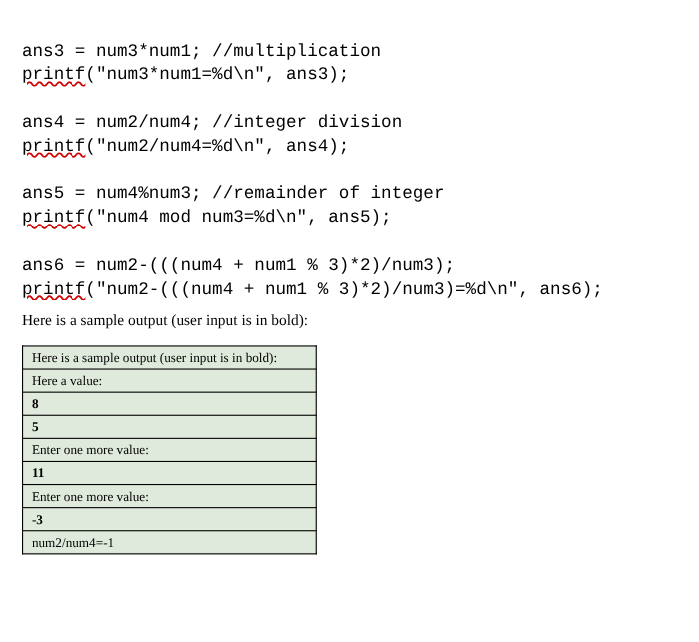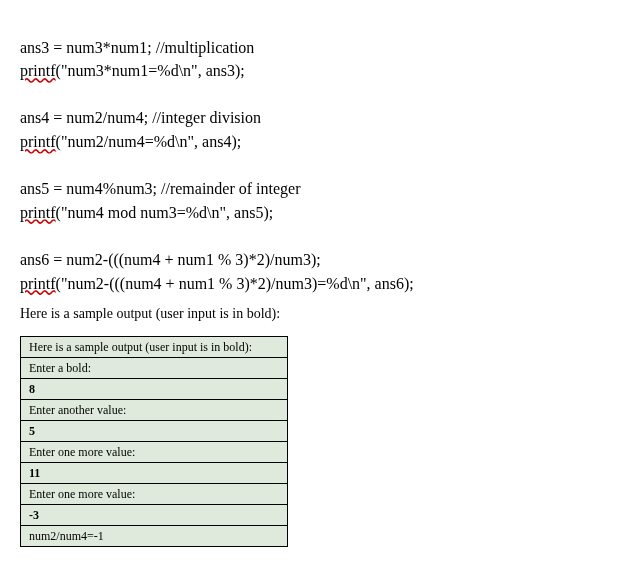--- a/index.html
+++ b/index.html
@@ -16,21 +16,21 @@
       white-space: pre;
       line-height: 1.35;
       margin-bottom: 10px;
     }
     .sq {
       
       text-decoration-line: underline;
       text-decoration-style: wavy;
       text-decoration-color: #c00;
     }
-    .blk { display: inline; font-family: Liberation Serif, serif; }
+    .blk { display: inline; }
     .para {
       font-size: 14px;
       margin: 6px 0 14px 0;
     }
     .output-box {
       display: inline-block;
       background: #e0eadc;
       border-collapse: collapse;
       font-size: 12px;
     }
@@ -61,27 +61,24 @@
 </div>
 
 <div class="para">Here is a sample output (user input is in bold):</div>
 
 <table class="output-box">
 <tbody>
       <tr>
         <td>Here is a sample output (user input is in bold):</td>
       </tr>
 <tr>
-        <td>Enter a bold:</td>
+        <td>Here a value:</td>
       </tr>
 <tr>
         <td class="bold">8</td>
-      </tr>
-<tr>
-        <td>Enter another value:</td>
       </tr>
 <tr>
         <td class="bold">5</td>
       </tr>
 <tr>
         <td>Enter one more value:</td>
       </tr>
 <tr>
         <td class="bold">11</td>
       </tr>

